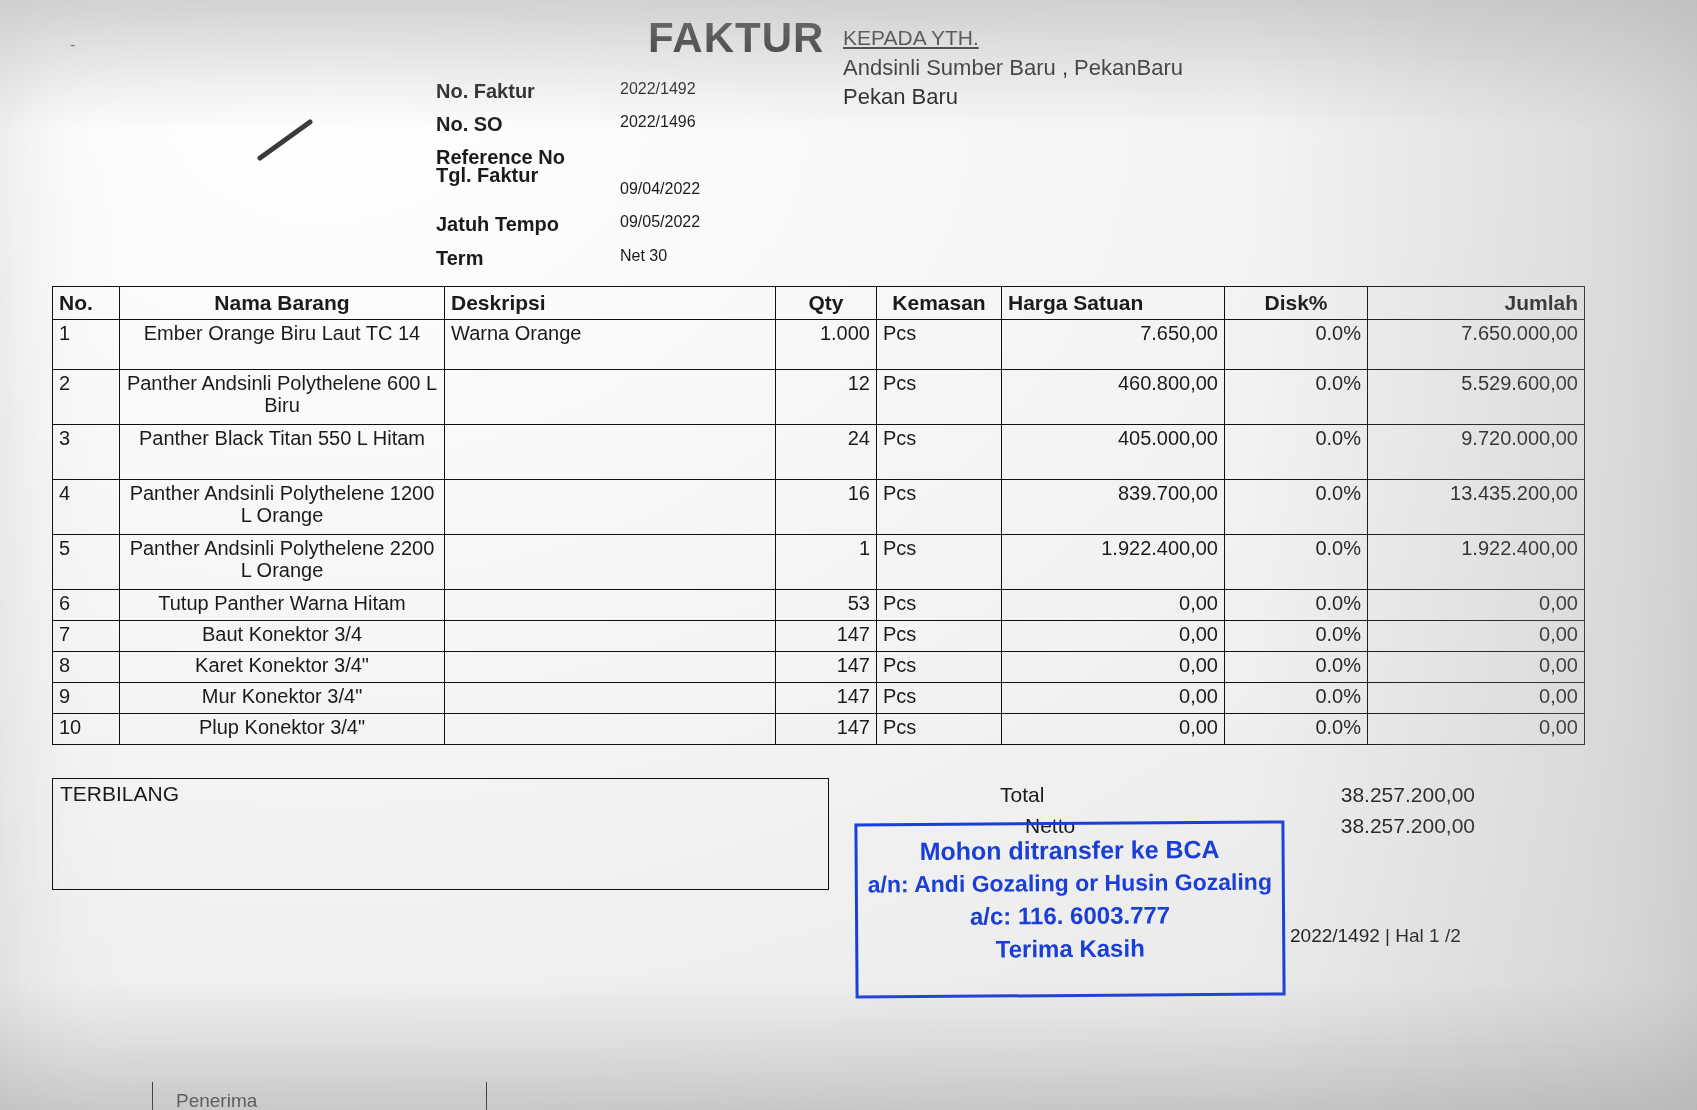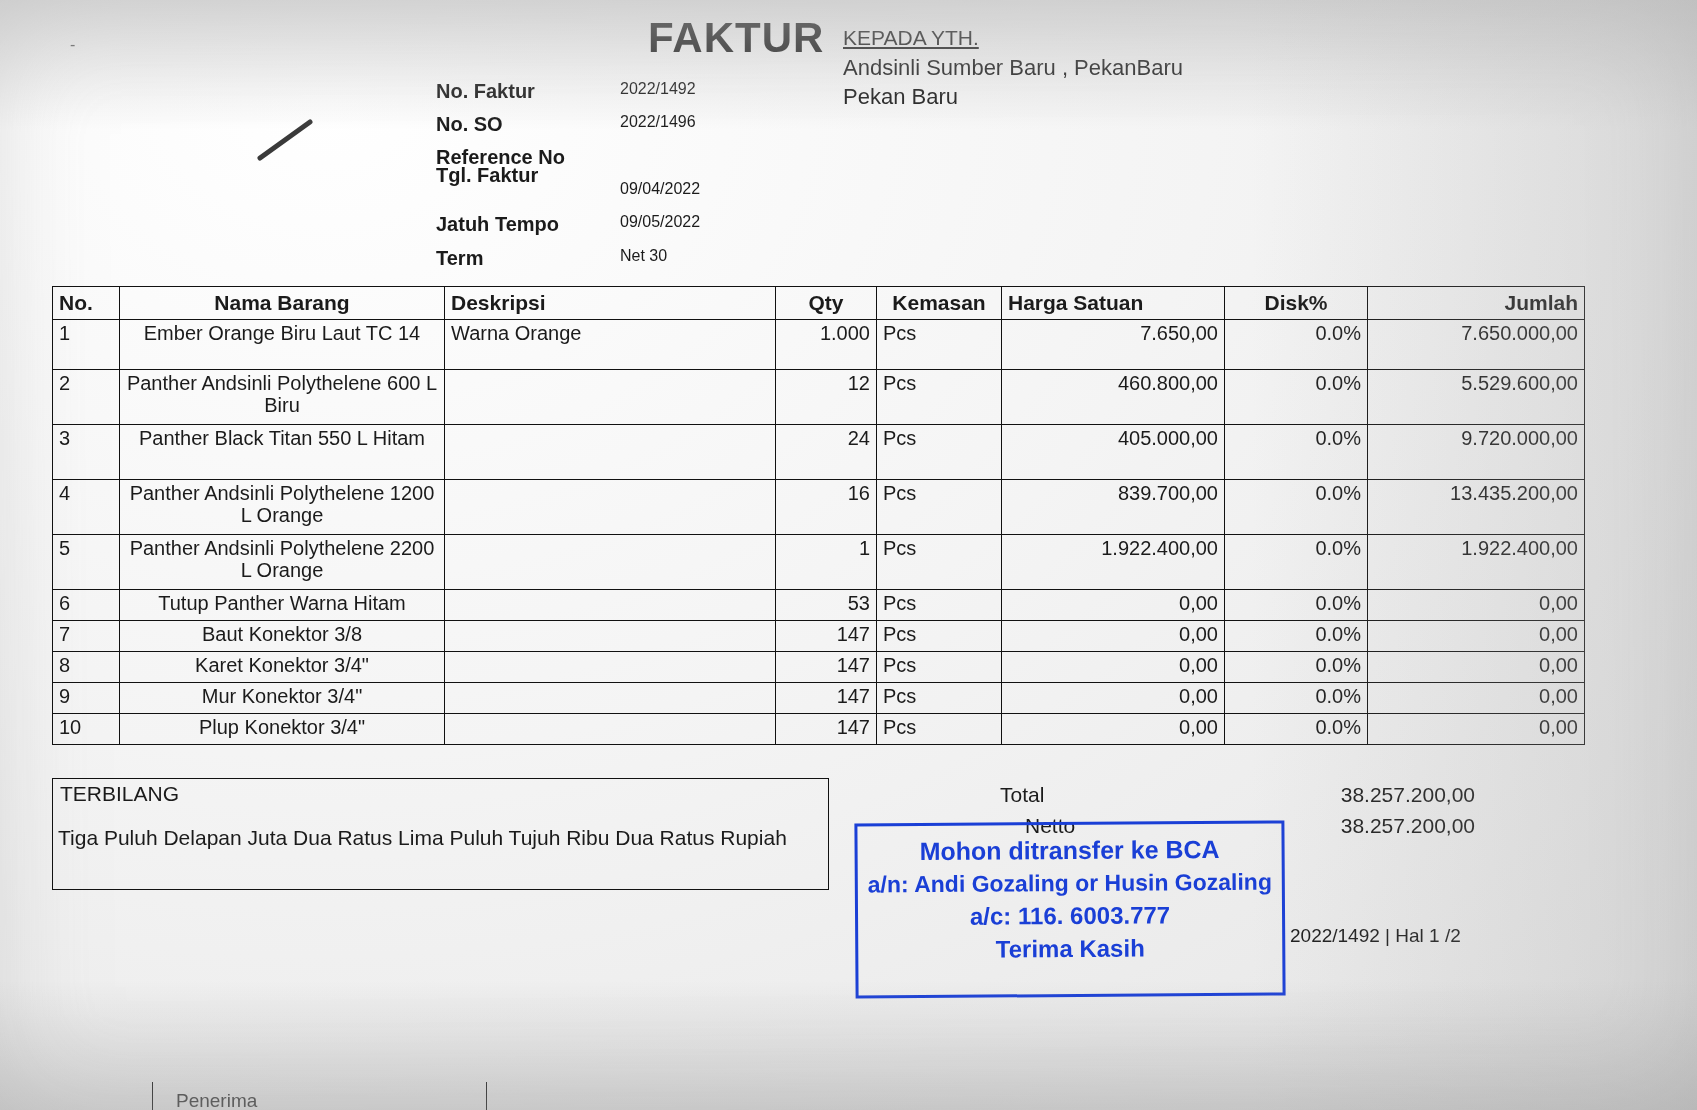--- a/index.html
+++ b/index.html
@@ -277,21 +277,21 @@
           <td class="c-nama">Tutup Panther Warna Hitam</td>
           <td class="c-desk"></td>
           <td class="c-qty">53</td>
           <td class="c-kem">Pcs</td>
           <td class="c-harga">0,00</td>
           <td class="c-disk">0.0%</td>
           <td class="c-jml">0,00</td>
         </tr>
         <tr style="height:31px">
           <td class="c-no">7</td>
-          <td class="c-nama">Baut Konektor 3/8</td>
+          <td class="c-nama">Baut Konektor 3/4</td>
           <td class="c-desk"></td>
           <td class="c-qty">147</td>
           <td class="c-kem">Pcs</td>
           <td class="c-harga">0,00</td>
           <td class="c-disk">0.0%</td>
           <td class="c-jml">0,00</td>
         </tr>
         <tr style="height:31px">
           <td class="c-no">8</td>
           <td class="c-nama">Karet Konektor 3/4"</td>
@@ -321,21 +321,20 @@
           <td class="c-harga">0,00</td>
           <td class="c-disk">0.0%</td>
           <td class="c-jml">0,00</td>
         </tr>
       </tbody>
     </table>
   </div>
 
   <div class="abs" id="terbilang-box"></div>
   <div class="abs" id="terbilang-label">TERBILANG</div>
-  <div class="abs" id="terbilang-text">Tiga Puluh Delapan Juta Dua Ratus Lima Puluh Tujuh Ribu Dua Ratus Rupiah</div>
 
   <div class="abs" id="total-label">Total</div>
   <div class="abs" id="total-value">38.257.200,00</div>
   <div class="abs" id="netto-label">Netto</div>
   <div class="abs" id="netto-value">38.257.200,00</div>
 
   <div class="abs" id="stamp">
     <div class="stamp-l1">Mohon ditransfer ke BCA</div>
     <div class="stamp-l2">a/n: Andi Gozaling or Husin Gozaling</div>
     <div class="stamp-l3">a/c: 116. 6003.777</div>

